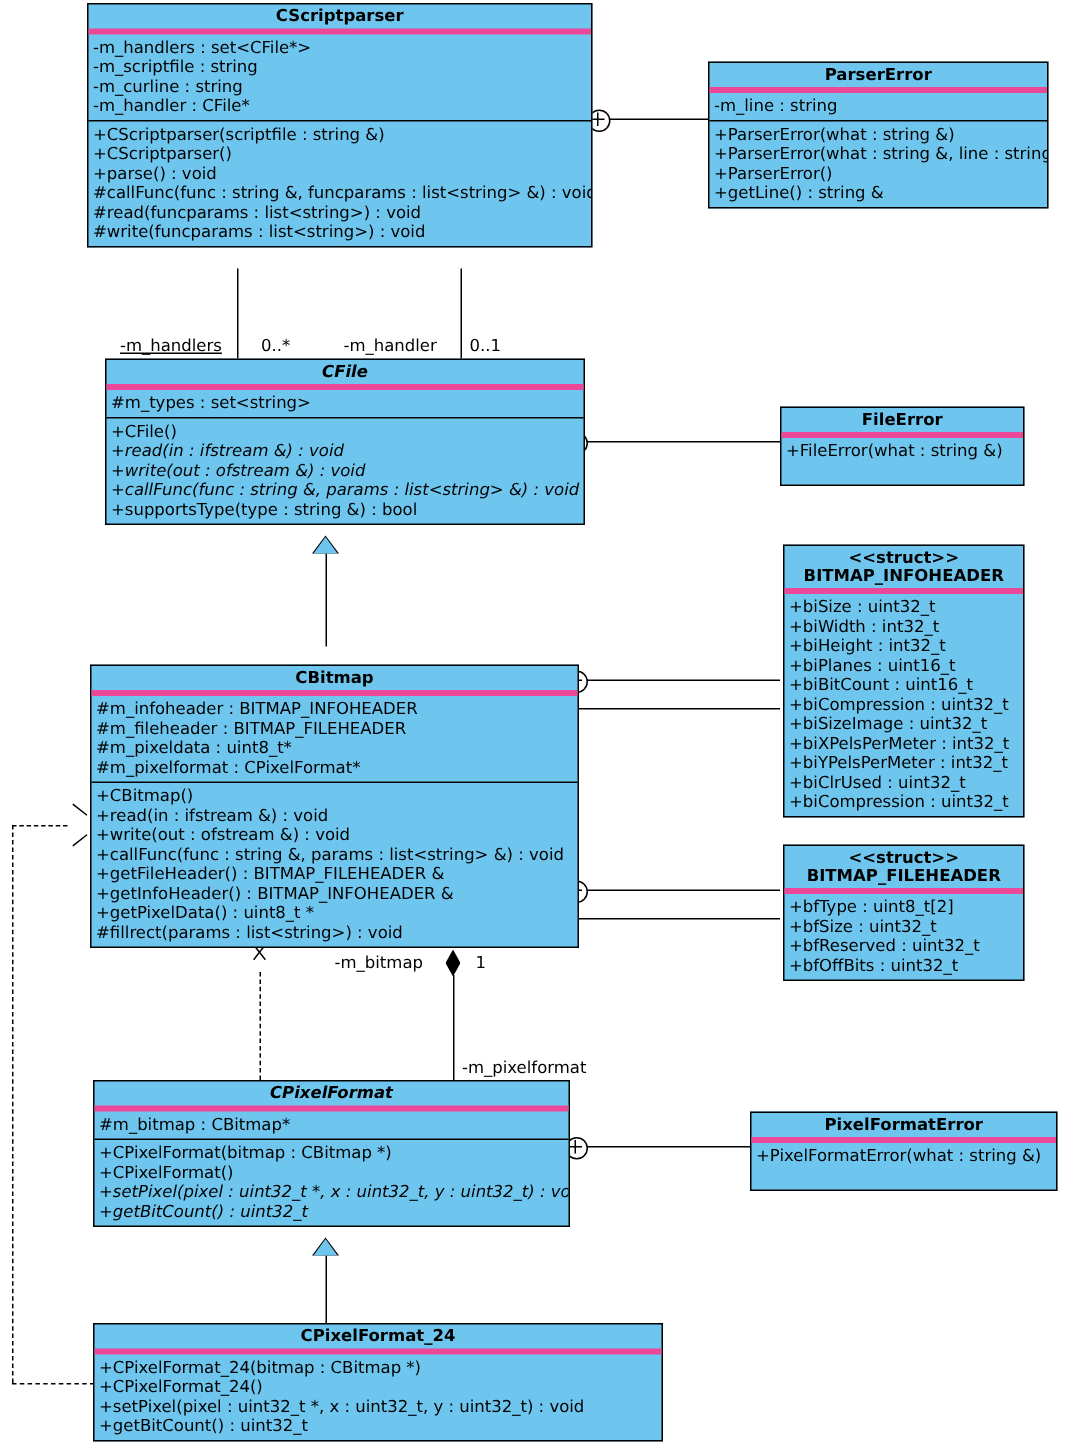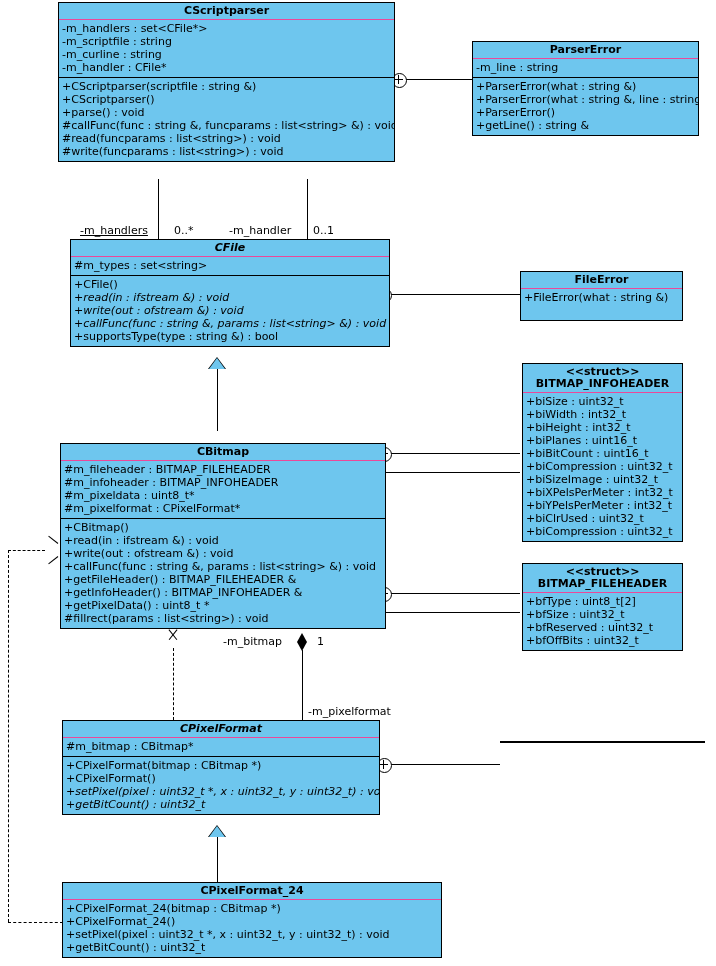--- a/index.html
+++ b/index.html
@@ -26,21 +26,21 @@
     box-sizing: border-box;
     border: 1px solid #000000;
     background: #6EC6EE;
     font-size: 11px;
     line-height: 1.0;
     color: #000000;
     z-index: 5;
   }
   .uml-head {
     box-sizing: border-box;
-    border-bottom: 1px solid #ec4899;
+    border-bottom: 4px solid #ec4899;
     text-align: center;
     font-weight: bold;
     padding: 2px 2px 3px 2px;
     white-space: nowrap;
   }
   .uml-head .stereo {
     display: block;
     font-weight: bold;
     padding-bottom: 1px;
   }
@@ -278,22 +278,22 @@
     <div class="uml-head">FileError</div>
     <div class="uml-section last">
       <div class="uml-row">+FileError(what : string &amp;)</div>
       <div class="uml-row">&nbsp;</div>
     </div>
   </div>
 
   <div class="uml-box" style="left:60px; top:443px; width:326px;">
     <div class="uml-head">CBitmap</div>
     <div class="uml-section">
+      <div class="uml-row">#m_infoheader : BITMAP_INFOHEADER</div>
       <div class="uml-row">#m_fileheader : BITMAP_FILEHEADER</div>
-      <div class="uml-row">#m_infoheader : BITMAP_INFOHEADER</div>
       <div class="uml-row">#m_pixeldata : uint8_t*</div>
       <div class="uml-row">#m_pixelformat : CPixelFormat*</div>
     </div>
     <div class="uml-section last">
       <div class="uml-row">+CBitmap()</div>
       <div class="uml-row">+read(in : ifstream &amp;) : void</div>
       <div class="uml-row">+write(out : ofstream &amp;) : void</div>
       <div class="uml-row">+callFunc(func : string &amp;, params : list&lt;string&gt; &amp;) : void</div>
       <div class="uml-row">+getFileHeader() : BITMAP_FILEHEADER &amp;</div>
       <div class="uml-row">+getInfoHeader() : BITMAP_INFOHEADER &amp;</div>
@@ -342,20 +342,25 @@
     </div>
     <div class="uml-section last">
       <div class="uml-row">+CPixelFormat(bitmap : CBitmap *)</div>
       <div class="uml-row">+CPixelFormat()</div>
       <div class="uml-row italic">+setPixel(pixel : uint32_t *, x : uint32_t, y : uint32_t) : void</div>
       <div class="uml-row italic">+getBitCount() : uint32_t</div>
     </div>
   </div>
 
   <div class="uml-box" style="left:500px; top:741px; width:205px;">
+    <div class="uml-head">PixelFormatError</div>
+    <div class="uml-section last">
+      <div class="uml-row">+PixelFormatError(what : string &amp;)</div>
+      <div class="uml-row">&nbsp;</div>
+    </div>
   </div>
 
   <div class="uml-box" style="left:62px; top:882px; width:380px;">
     <div class="uml-head">CPixelFormat_24</div>
     <div class="uml-section last">
       <div class="uml-row">+CPixelFormat_24(bitmap : CBitmap *)</div>
       <div class="uml-row">+CPixelFormat_24()</div>
       <div class="uml-row">+setPixel(pixel : uint32_t *, x : uint32_t, y : uint32_t) : void</div>
       <div class="uml-row">+getBitCount() : uint32_t</div>
     </div>

